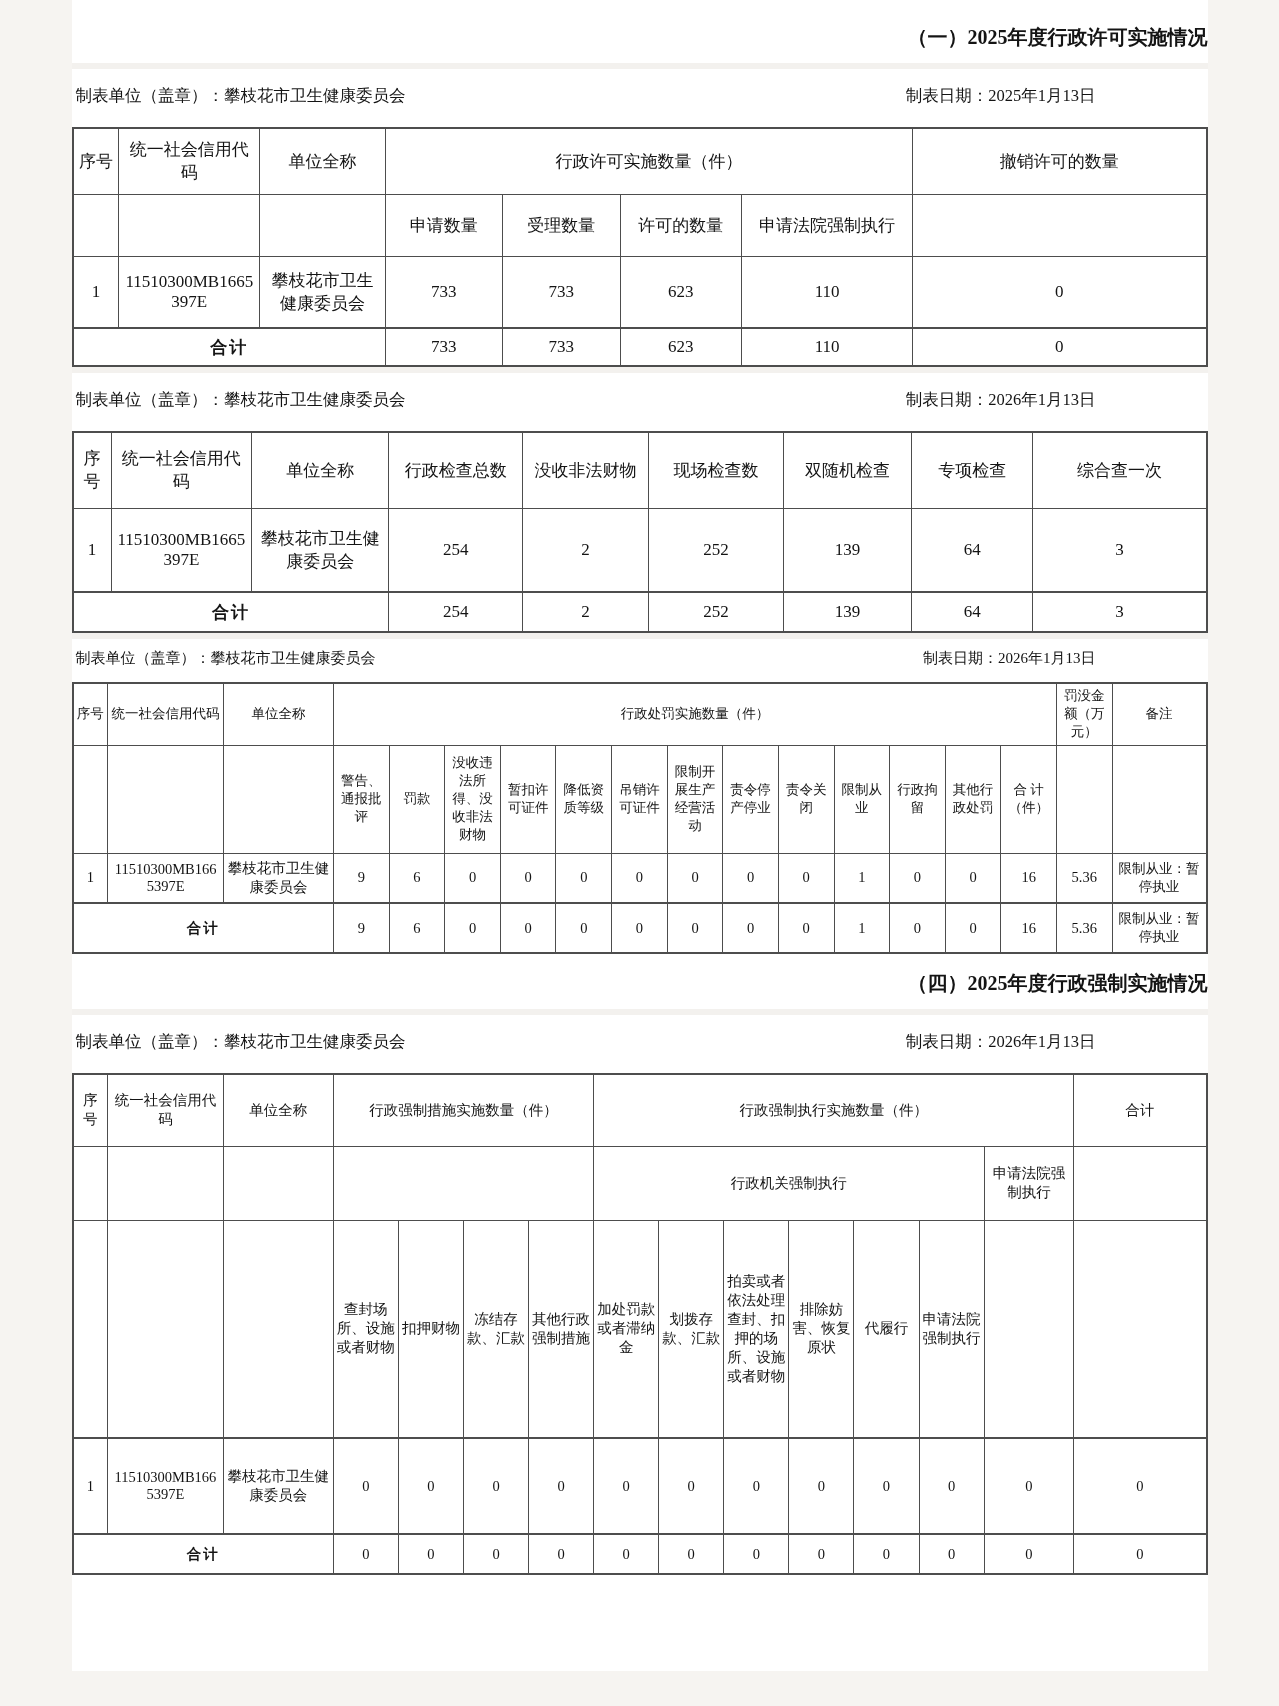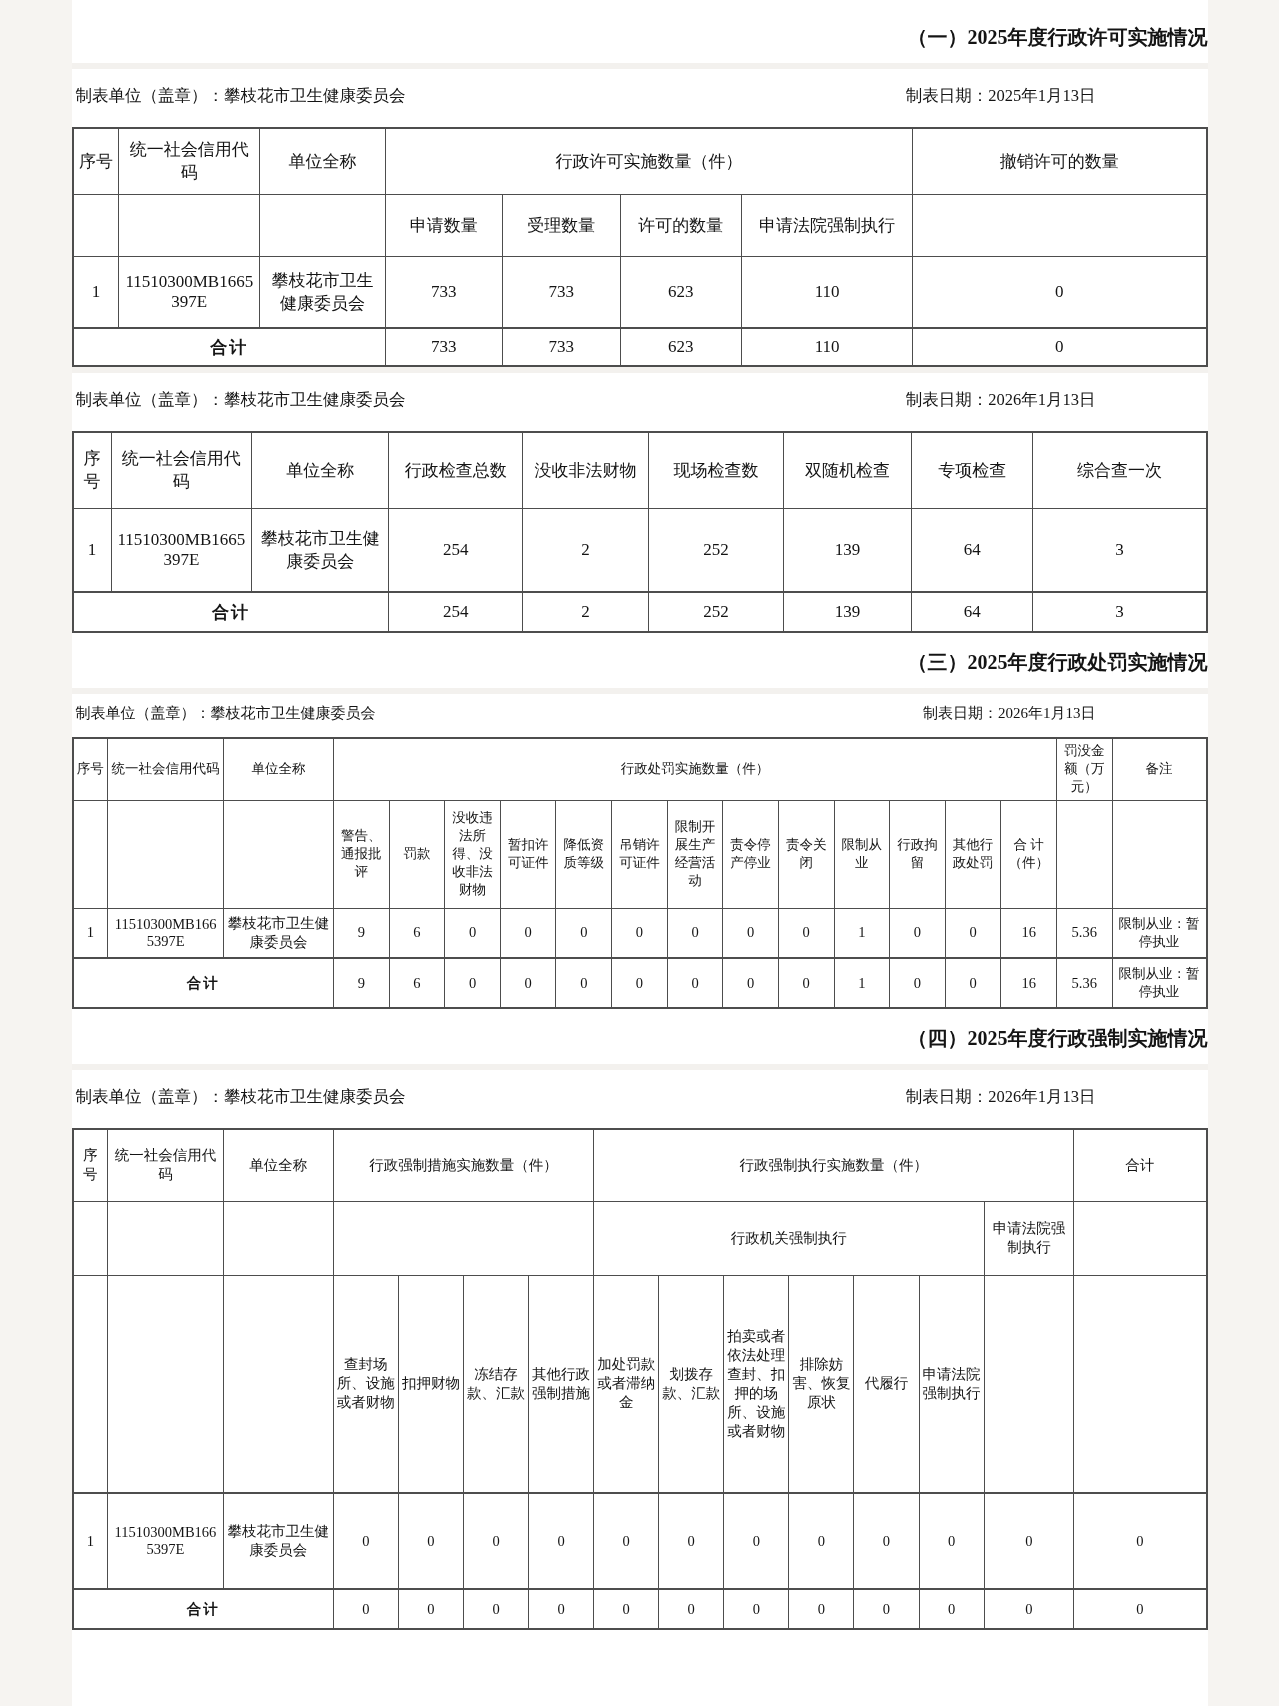--- a/index.html
+++ b/index.html
@@ -187,21 +187,20 @@
         <td>252</td>
         <td>139</td>
         <td>64</td>
         <td>3</td>
       </tr>
     </tbody>
       </table>
   </section>
 
   <section>
-    <h2 class="sec-title">（三）2025年度行政处罚实施情况</h2>
     <div class="band"></div>
     <div class="meta meta-sm">
       <span>制表单位（盖章）：攀枝花市卫生健康委员会</span>
       <span>制表日期：2026年1月13日</span>
     </div>
     <table class="t3">
       <colgroup>
         <col style="width:3.1%">
           <col style="width:10.2%">
           <col style="width:9.7%">

